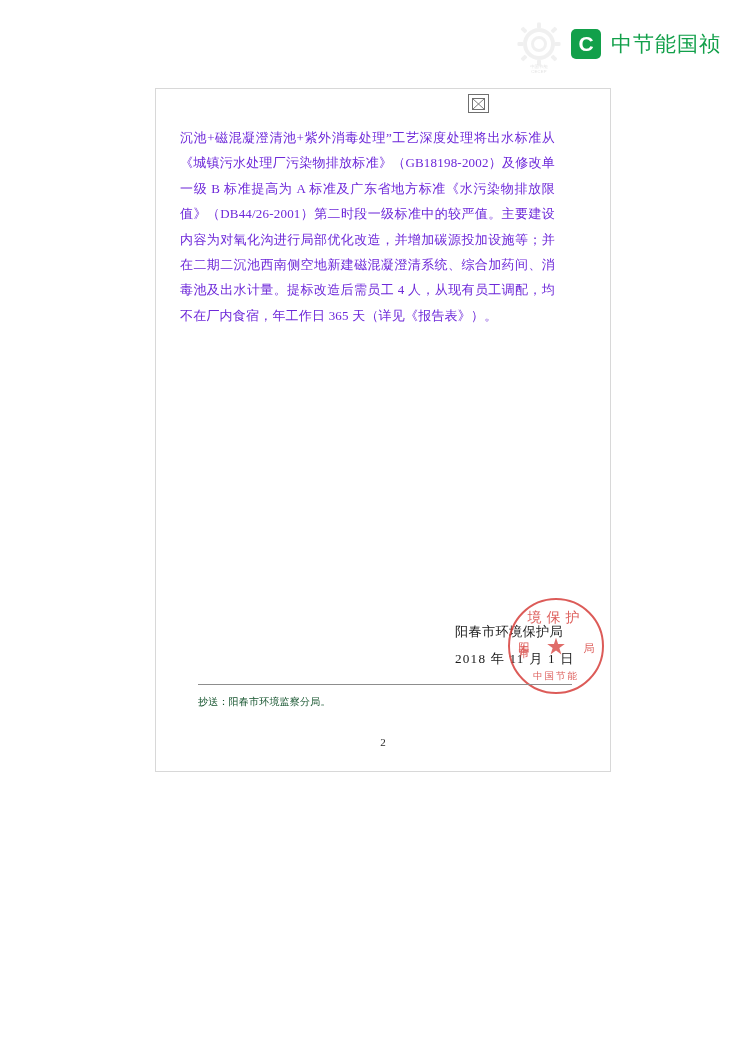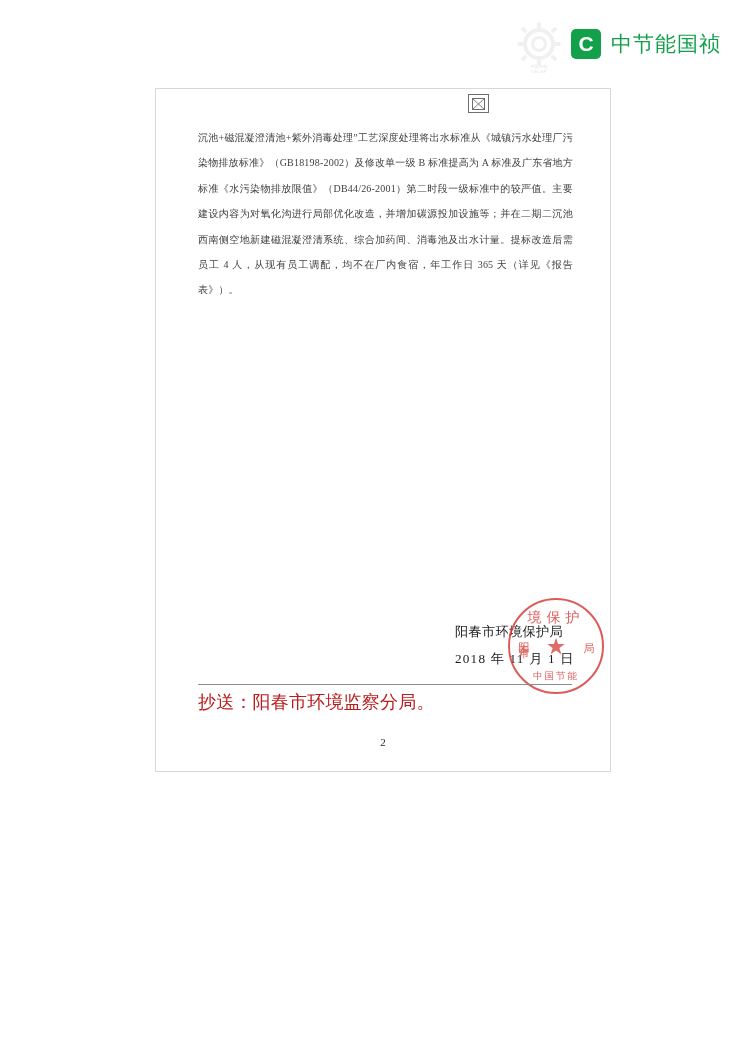--- a/index.html
+++ b/index.html
@@ -93,26 +93,26 @@
     box-sizing: border-box;
     display: flex;
     align-items: center;
     justify-content: center;
   }
   .corner-badge svg { display:block; }
 
   
   .doc-body {
     position: absolute;
-    left: 198px;
+    left: 180px;
     top: 125px;
     width: 375px;
-    font-size: 10px;
+    font-size: 13px;
     line-height: 25.4px;
-    color: #404040;
+    color: #6d28d9;
     text-align: justify;
     text-justify: inter-ideograph;
     letter-spacing: .2px;
   }
   .doc-body p {
     margin: 0 0 0 0;
   }
   .doc-body p.indent {
     text-indent: 26px;
   }
@@ -122,23 +122,23 @@
     left: 198px;
     top: 684px;
     width: 374px;
     border-top: 1px solid #8d8d8d;
   }
 
   .cc-line {
     position: absolute;
     left: 198px;
     top: 691px;
-    font-size: 18px;
+    font-size: 10px;
     line-height: 22px;
-    color: #b91c1c;
+    color: #14532d;
     letter-spacing: .2px;
   }
 
   .page-number {
     position: absolute;
     left: 155px;
     top: 736px;
     width: 456px;
     text-align: center;
     font-size: 11px;

